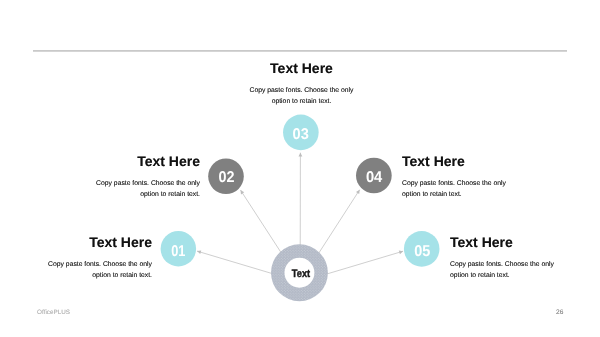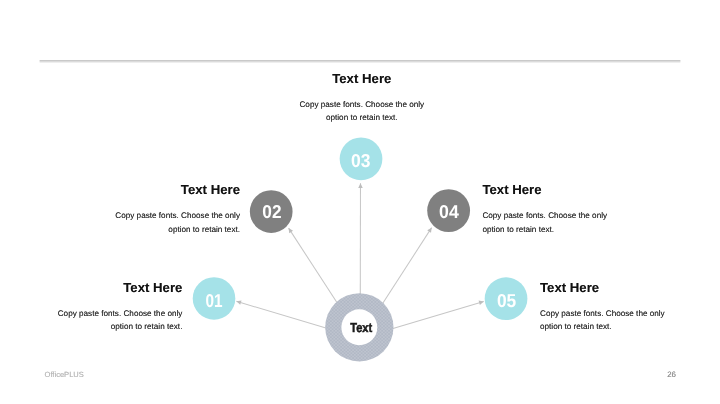--- a/index.html
+++ b/index.html
@@ -6,21 +6,21 @@
   body{width:600px;height:337px;background:#ffffff;font-family:"Liberation Sans",sans-serif;overflow:hidden;
        -webkit-font-smoothing:antialiased;text-rendering:geometricPrecision;}
   #slide{position:relative;width:600px;height:337px;background:#fff;overflow:hidden;}
   .divider{position:absolute;left:32.9px;top:50px;width:534.3px;height:2px;}
   .divider i{display:block;height:1px;}
   .divider i.a{background:#c9c9c9;}
   .divider i.b{background:#d5d5d5;}
   
   svg.diagram{position:absolute;left:0;top:0;width:600px;height:337px;}
   .blk{position:absolute;}
-  .blk .title{font-weight:bold;font-size:11.0px;color:#111111;line-height:1;white-space:nowrap;text-shadow:0 0 0.25px rgba(0,0,0,0.4);}
+  .blk .title{font-weight:bold;font-size:14px;color:#111111;line-height:1;white-space:nowrap;text-shadow:0 0 0.25px rgba(0,0,0,0.4);}
   .blk .body{font-size:6.8px;color:#2b2b2b;text-shadow:0 0 0.35px rgba(0,0,0,0.55);line-height:11px;margin-top:10.3px;}
   .a-right{text-align:right;}
   .a-left{text-align:left;}
   .a-center{text-align:center;}
   .num{font-size:15.6px;font-weight:bold;fill:#ffffff;font-family:"Liberation Sans",sans-serif;}
   .ctext{font-size:10.8px;font-weight:bold;fill:#1a1a1a;stroke:#1a1a1a;stroke-width:0.42px;paint-order:stroke;font-family:"Liberation Sans",sans-serif;}
   .footer-left{position:absolute;left:37.1px;top:308.5px;font-size:6.3px;color:#b8b8b8;letter-spacing:0px;text-shadow:0 0 0.3px rgba(150,150,150,0.5);}
   .footer-right{position:absolute;left:552.7px;top:309.2px;width:14px;text-align:center;font-size:6.6px;color:#8a8a8a;text-shadow:0 0 0.3px rgba(110,110,110,0.5);}
 </style>
 </head>

